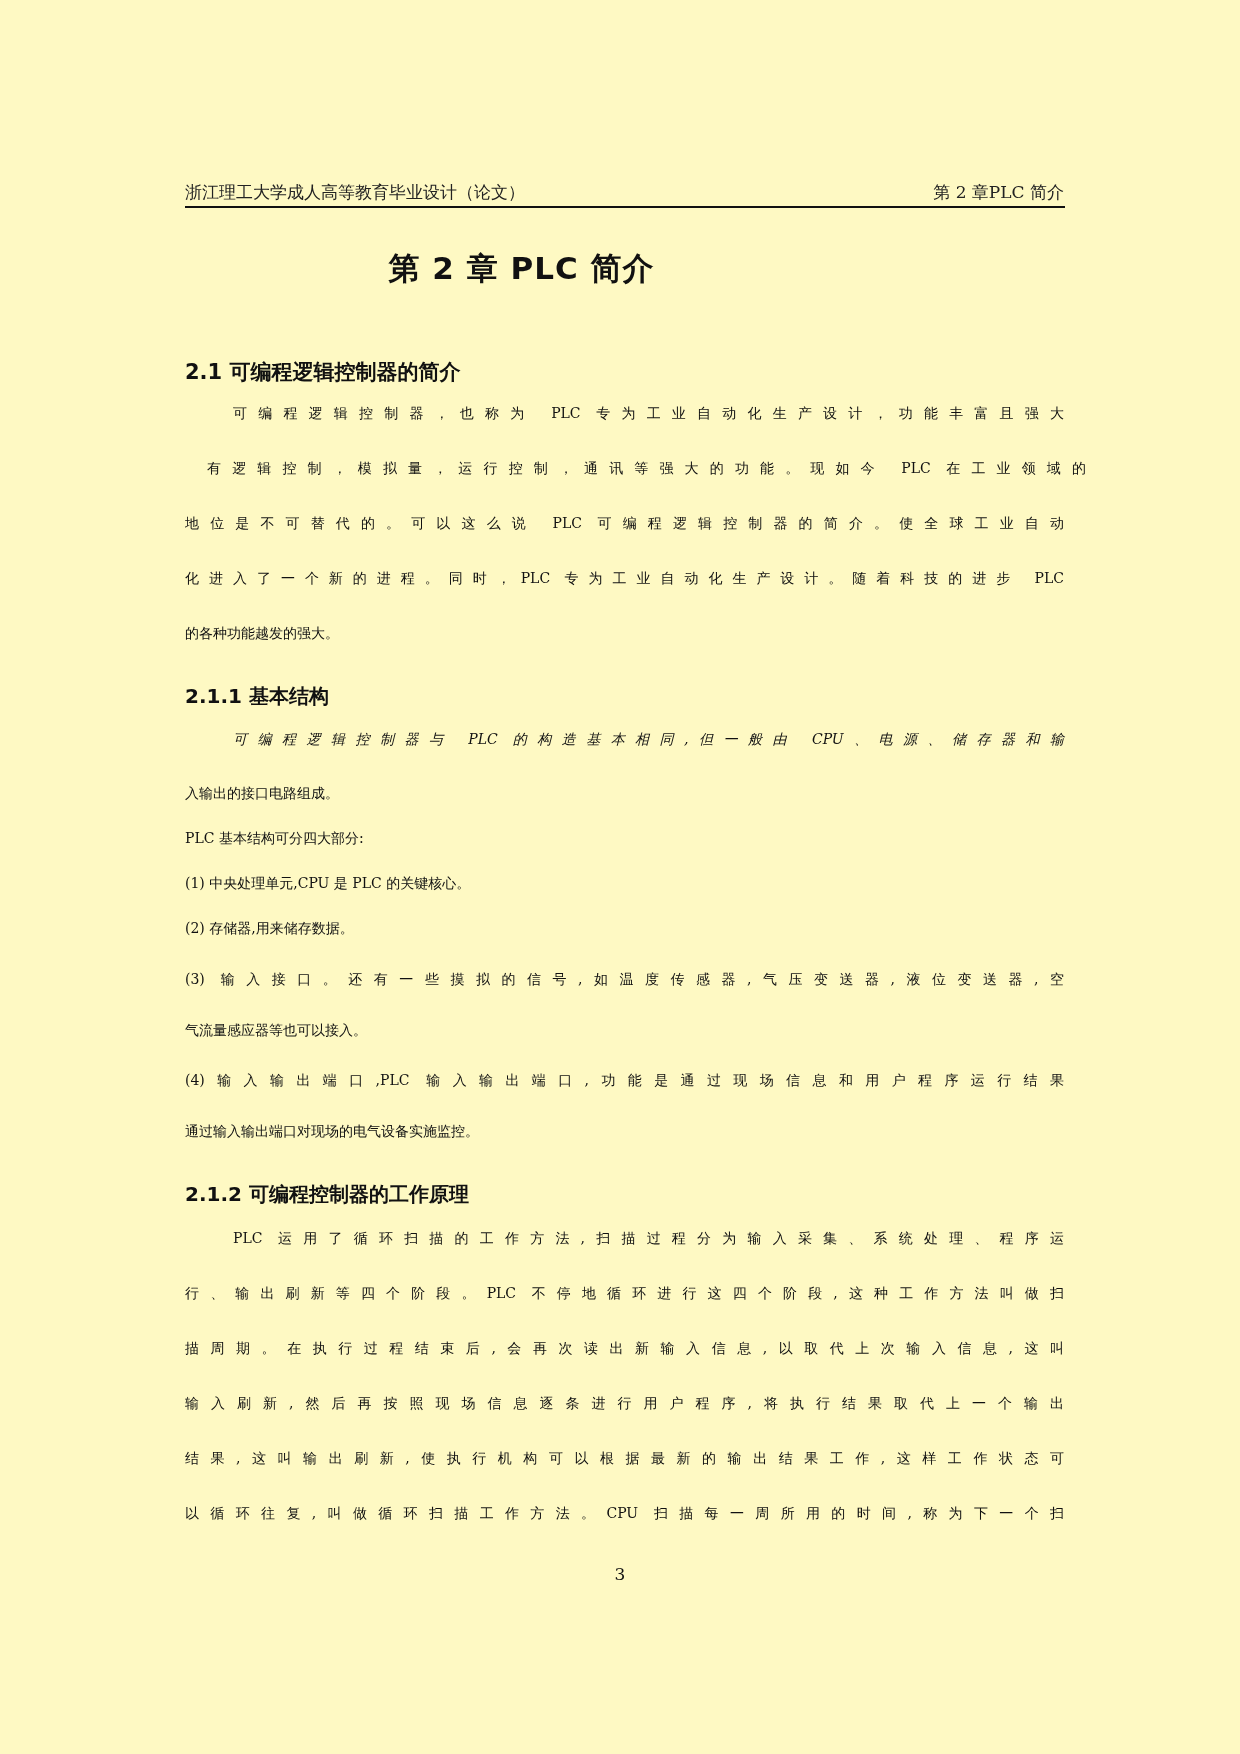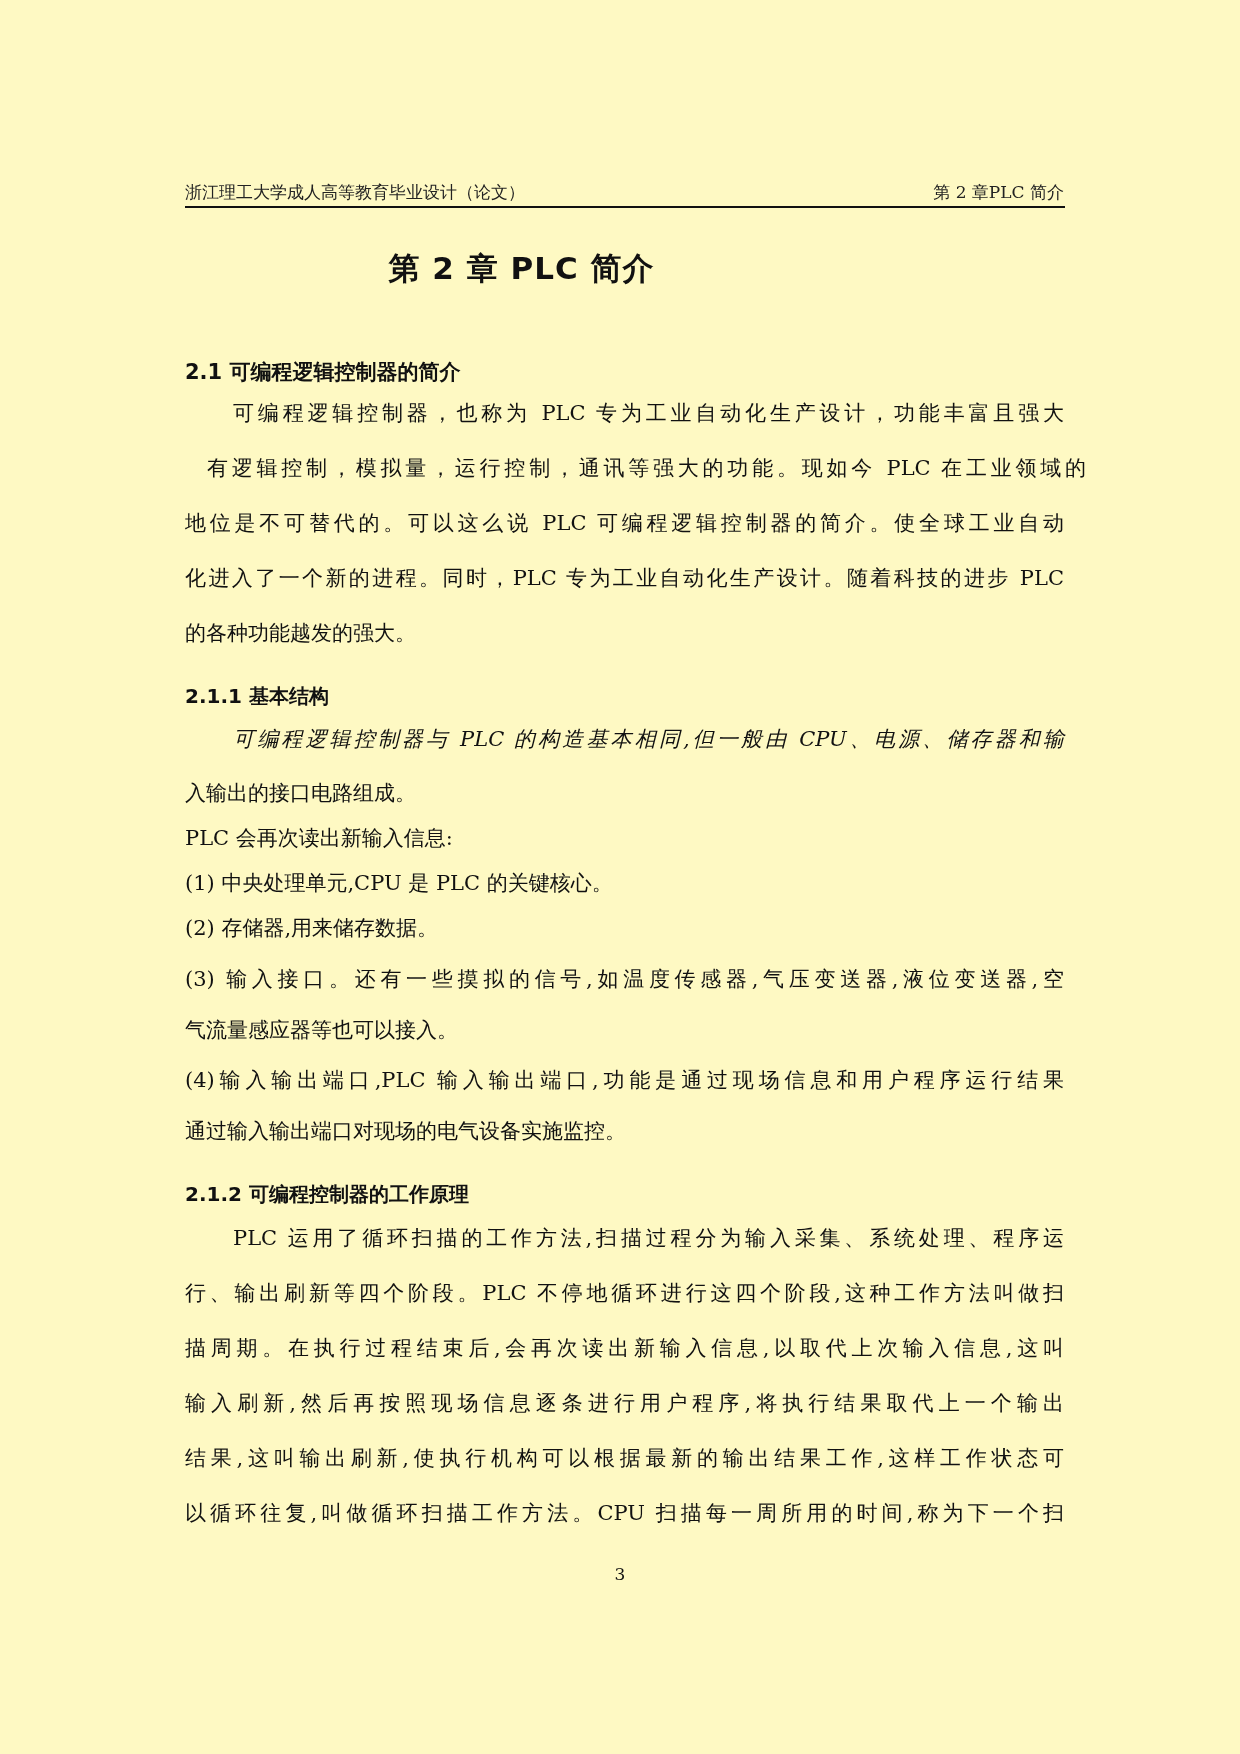--- a/index.html
+++ b/index.html
@@ -69,21 +69,21 @@
       font-family: "DejaVu Sans", "Liberation Sans", sans-serif;
       font-weight: bold;
       font-size: 20px;
       line-height: 32px;
       white-space: nowrap;
     }
     .line {
       position: absolute;
       left: 185px;
       width: 879px;
-      font-size: 21px;
+      font-size: 14px;
       line-height: 32px;
       height: 32px;
       white-space: nowrap;
       text-align: justify;
       text-align-last: justify;
     }
     .line.indent {
       left: 233px;
       width: 831px;
     }
@@ -120,21 +120,21 @@
   <div class="line" style="top:452px;margin-left:22px;">有逻辑控制，模拟量，运行控制，通讯等强大的功能。现如今 PLC 在工业领域的</div>
   <div class="line" style="top:507px;">地位是不可替代的。可以这么说  PLC 可编程逻辑控制器的简介。使全球工业自动</div>
   <div class="line" style="top:562px;">化进入了一个新的进程。同时，PLC 专为工业自动化生产设计。随着科技的进步 PLC</div>
   <div class="line last" style="top:617px;">的各种功能越发的强大。</div>
 
   <div class="h3" style="top:680px;">2.1.1  基本结构</div>
 
   <div class="line indent" style="top:723px;font-style:italic;">可编程逻辑控制器与 PLC 的构造基本相同,但一般由 CPU、电源、储存器和输</div>
   <div class="line last" style="top:777px;">入输出的接口电路组成。</div>
 
-  <div class="line last" style="top:822px;">PLC  会再次读出新输入信息:</div>
+  <div class="line last" style="top:822px;">PLC  基本结构可分四大部分:</div>
 
   <div class="line last" style="top:867px;">(1) 中央处理单元,CPU 是 PLC  的关键核心。</div>
   <div class="line last" style="top:912px;">(2) 存储器,用来储存数据。</div>
   <div class="line" style="top:963px;">(3) 输入接口。还有一些摸拟的信号,如温度传感器,气压变送器,液位变送器,空</div>
   <div class="line last" style="top:1014px;">气流量感应器等也可以接入。</div>
   <div class="line" style="top:1064px;">(4)输入输出端口,PLC 输入输出端口,功能是通过现场信息和用户程序运行结果</div>
   <div class="line last" style="top:1115px;">通过输入输出端口对现场的电气设备实施监控。</div>
 
   <div class="h3" style="top:1178px;">2.1.2  可编程控制器的工作原理</div>
 

